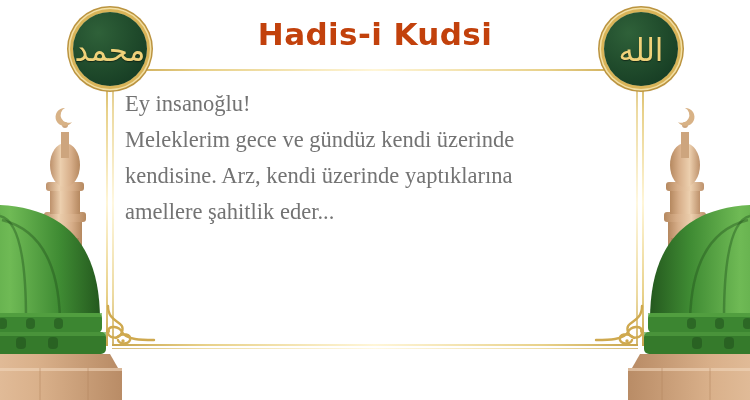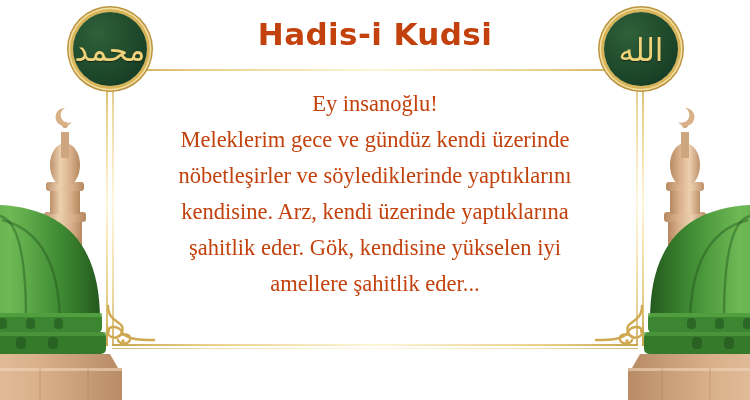--- a/index.html
+++ b/index.html
@@ -107,22 +107,21 @@
     letter-spacing: .4px;
     color: #c2410c;
   }
 
   
   #body-text {
     position: absolute;
     left: 125px;
     top: 86px;
     width: 500px;
-    text-align: center;
-    color: #c2410c;
+    color: #737373;
     font-family: "Liberation Serif", "DejaVu Serif", serif;
     font-size: 22.5px;
     line-height: 36px;
   }
   #body-text .line { display: block; white-space: nowrap; }
 </style>
 </head>
 <body>
 
 <div id="card">
@@ -295,19 +294,17 @@
   </div>
   <div class="medallion" id="medallion-right">
     <span class="calligraphy">الله</span>
   </div>
 
   <div id="title">Hadis-i Kudsi</div>
 
   <div id="body-text">
     <span class="line">Ey insanoğlu!</span>
     <span class="line">Meleklerim gece ve gündüz kendi üzerinde</span>
-    <span class="line">nöbetleşirler ve söylediklerinde yaptıklarını</span>
     <span class="line">kendisine. Arz, kendi üzerinde yaptıklarına</span>
-    <span class="line">şahitlik eder. Gök, kendisine yükselen iyi</span>
     <span class="line">amellere şahitlik eder...</span>
   </div>
 
 </div>
 
 </body></html>

